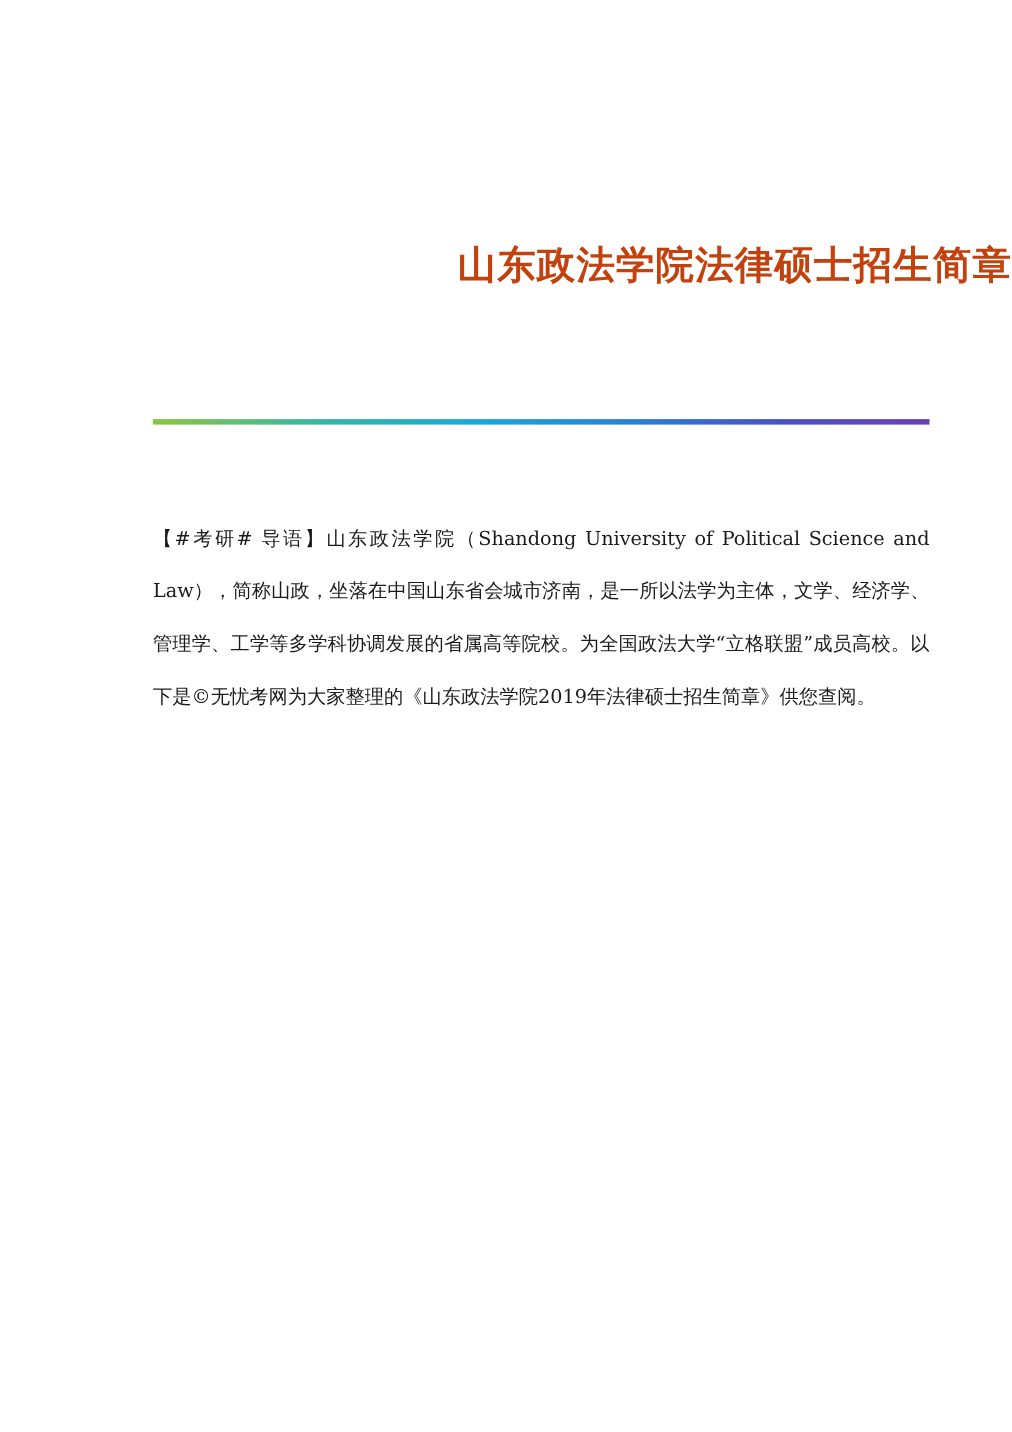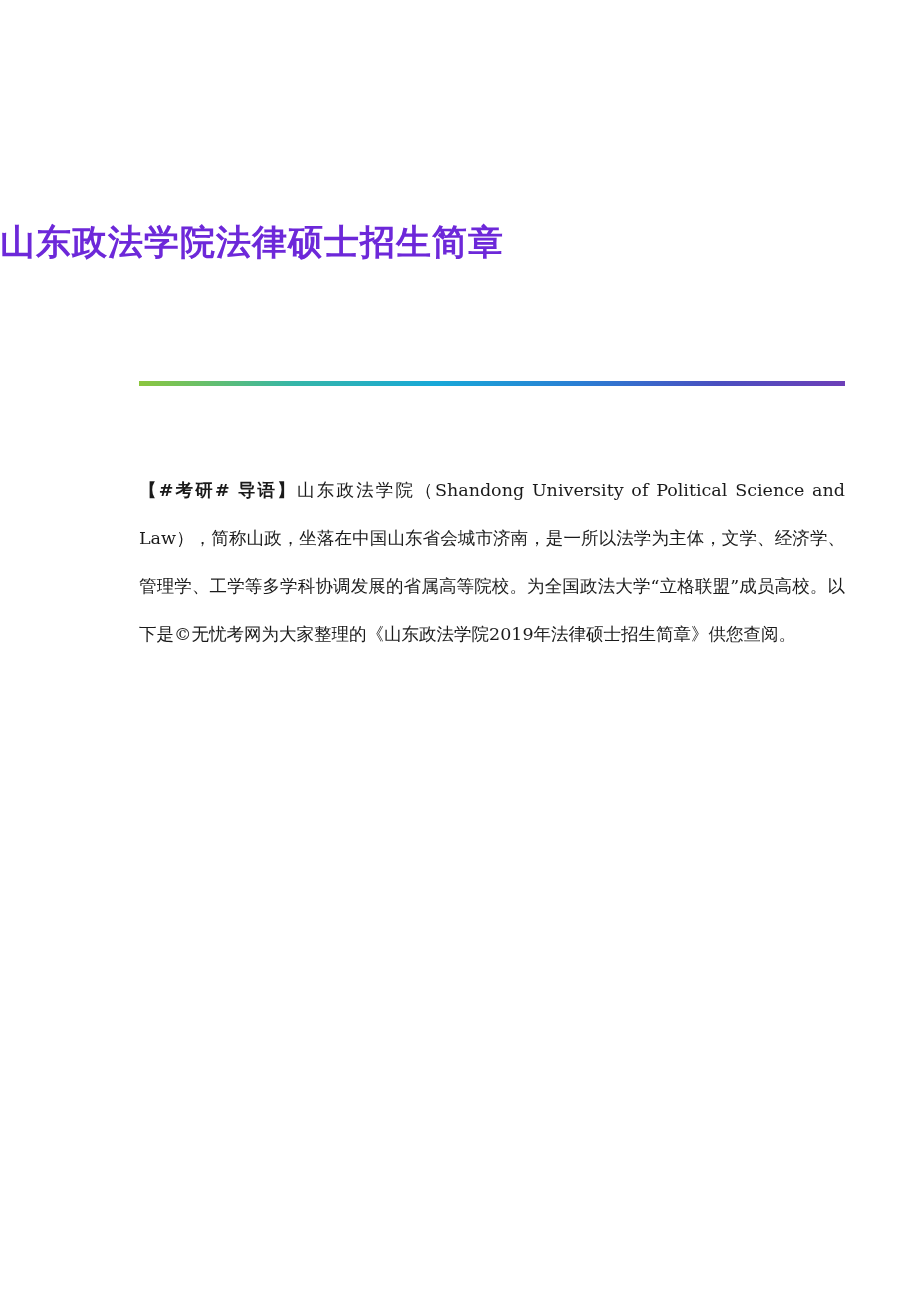--- a/index.html
+++ b/index.html
@@ -14,26 +14,26 @@
     margin: 0 auto;
     background: #ffffff;
     overflow: hidden;
     font-family: "Liberation Serif", "DejaVu Serif", serif;
   }
   .doc-title {
     position: absolute;
     left: 0;
     right: 0;
     top: 196px;
-    text-align: left;
+    text-align: right;
     font-family: "DejaVu Serif", "Liberation Serif", serif;
     font-weight: bold;
     font-size: 35px;
     letter-spacing: 1px;
-    color: #6d28d9;
+    color: #c2410c;
     line-height: 1.3;
   }
   .divider {
     position: absolute;
     left: 139px;
     top: 381px;
     width: 706px;
     height: 5px;
     background: linear-gradient(to right,
         #8cc63e 0%,
@@ -49,21 +49,21 @@
     top: 466px;
     width: 706px;
     font-family: "DejaVu Serif", "Liberation Serif", serif;
     font-size: 17.5px;
     line-height: 48px;
     color: #1a1a1a;
     text-align: justify;
     text-justify: inter-ideograph;
   }
   .body-text .lead {
-    font-weight: bold;
+    font-weight: normal;
   }
 </style>
 </head>
 <body>
 
 <div class="page">
 
   <h1 class="doc-title">山东政法学院法律硕士招生简章</h1>
 
   <div class="divider"></div>

